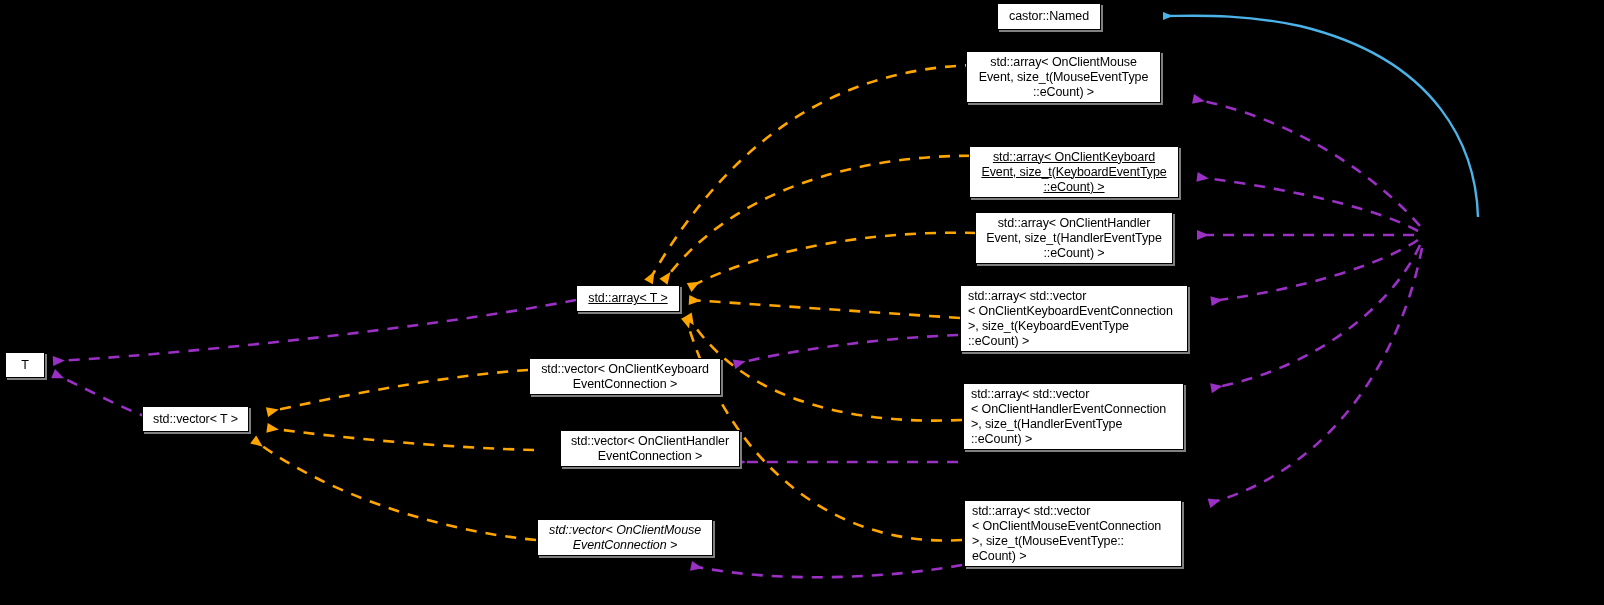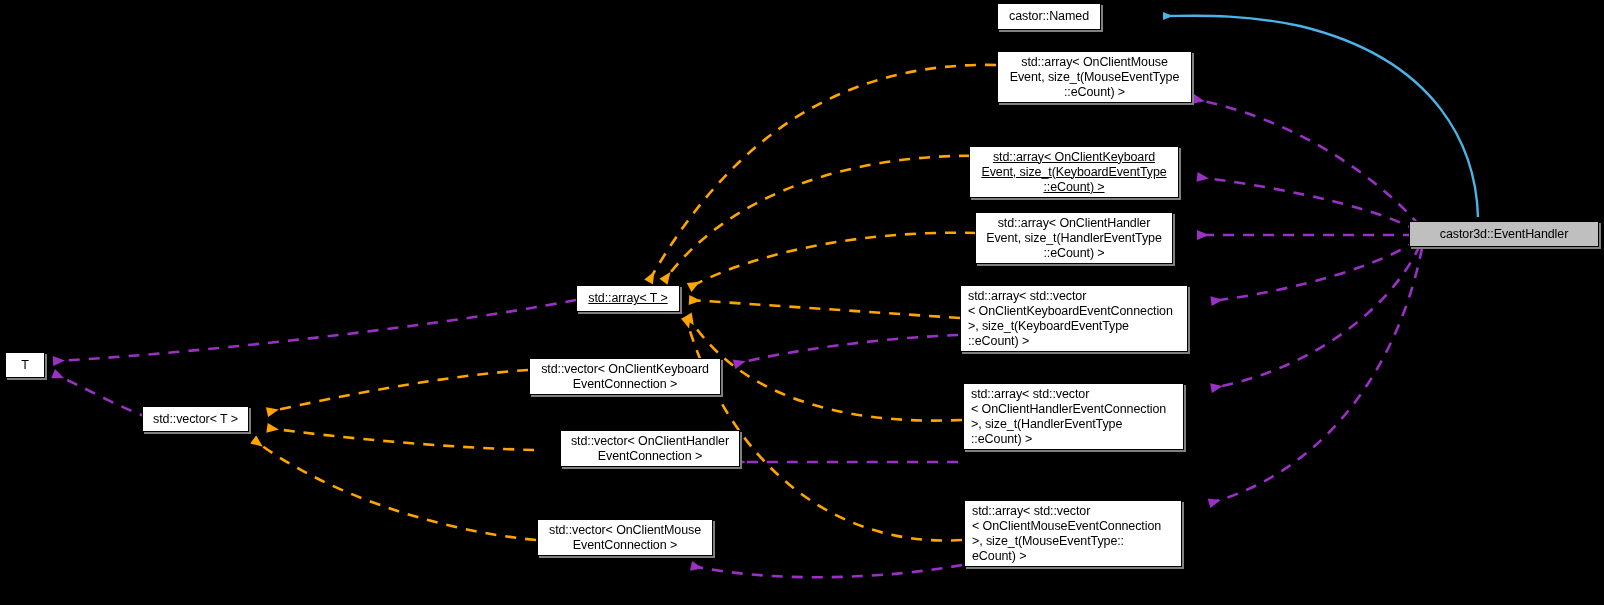--- a/index.html
+++ b/index.html
@@ -123,30 +123,30 @@
   <div class="node" style="left:529px; top:358px; width:192px; height:37px;">
     <span class="node-label">std::vector&lt; OnClientKeyboard
 EventConnection &gt;</span>
   </div>
 
   <div class="node" style="left:560px; top:430px; width:180px; height:37px;">
     <span class="node-label">std::vector&lt; OnClientHandler
 EventConnection &gt;</span>
   </div>
 
-  <div class="node" style="left:537px; top:519px; width:176px; height:37px;">
+  <div class="node" style="left:537px; top:519px; width:176px; height:37px;font-style:italic;">
     <span class="node-label">std::vector&lt; OnClientMouse
 EventConnection &gt;</span>
   </div>
 
   <div class="node" style="left:997px; top:3px; width:104px; height:27px;">
     <span class="node-label">castor::Named</span>
   </div>
 
-  <div class="node" style="left:997px; top:51px; width:195px; height:52px;">
+  <div class="node" style="left:966px; top:51px; width:195px; height:52px;">
     <span class="node-label">std::array&lt; OnClientMouse
 Event, size_t(MouseEventType
 ::eCount) &gt;</span>
   </div>
 
   <div class="node" style="left:969px; top:146px; width:210px; height:52px;text-decoration:underline;">
     <span class="node-label">std::array&lt; OnClientKeyboard
 Event, size_t(KeyboardEventType
 ::eCount) &gt;</span>
   </div>
@@ -171,17 +171,14 @@
 ::eCount) &gt;</span>
   </div>
 
   <div class="node" style="left:964px; top:500px; width:218px; height:67px; justify-content:flex-start; text-align:left; padding-left:7px;">
     <span class="node-label" style="text-align:left;">std::array&lt; std::vector
 &lt; OnClientMouseEventConnection
  &gt;, size_t(MouseEventType::
 eCount) &gt;</span>
   </div>
 
-  <div class="node highlight" style="left:1409px; top:221px; width:190px; height:26px;">
-    <span class="node-label">castor3d::EventHandler</span>
-  </div>
 
 </div>
 
 </body></html>

